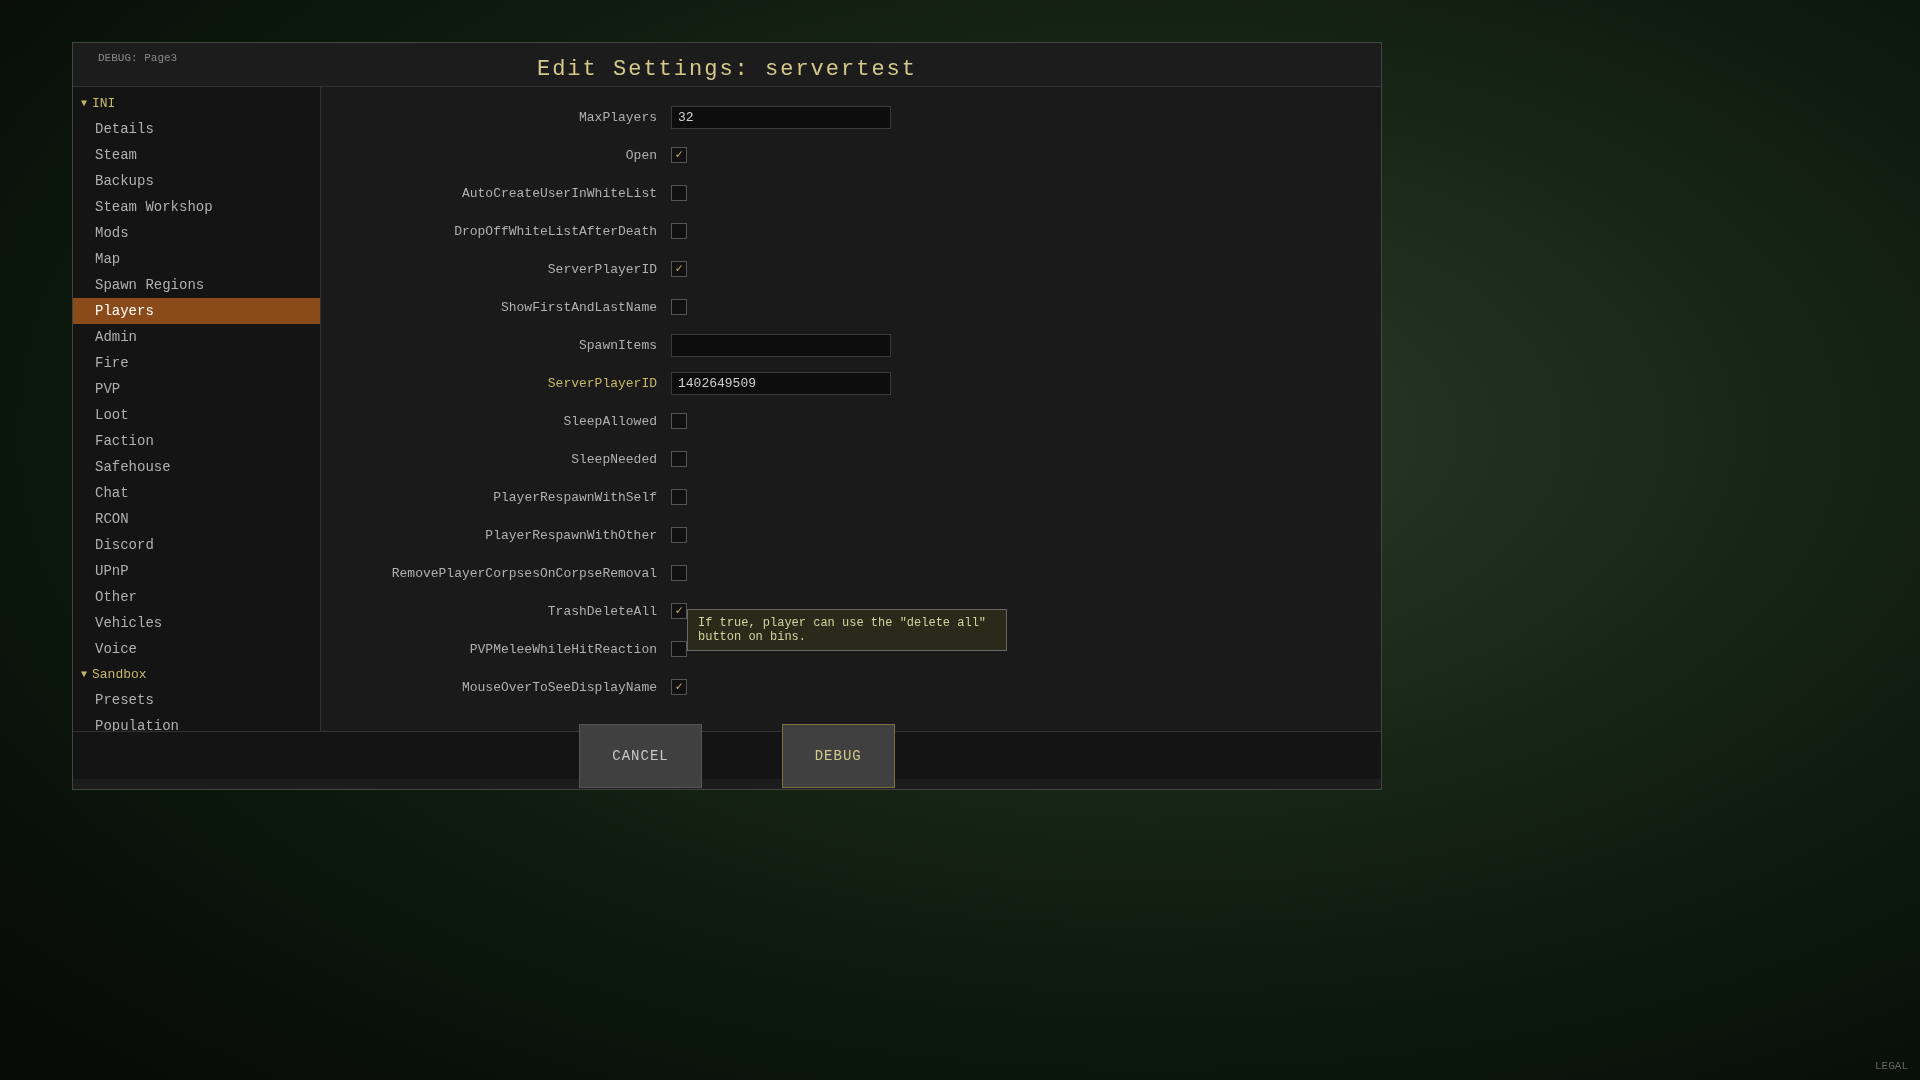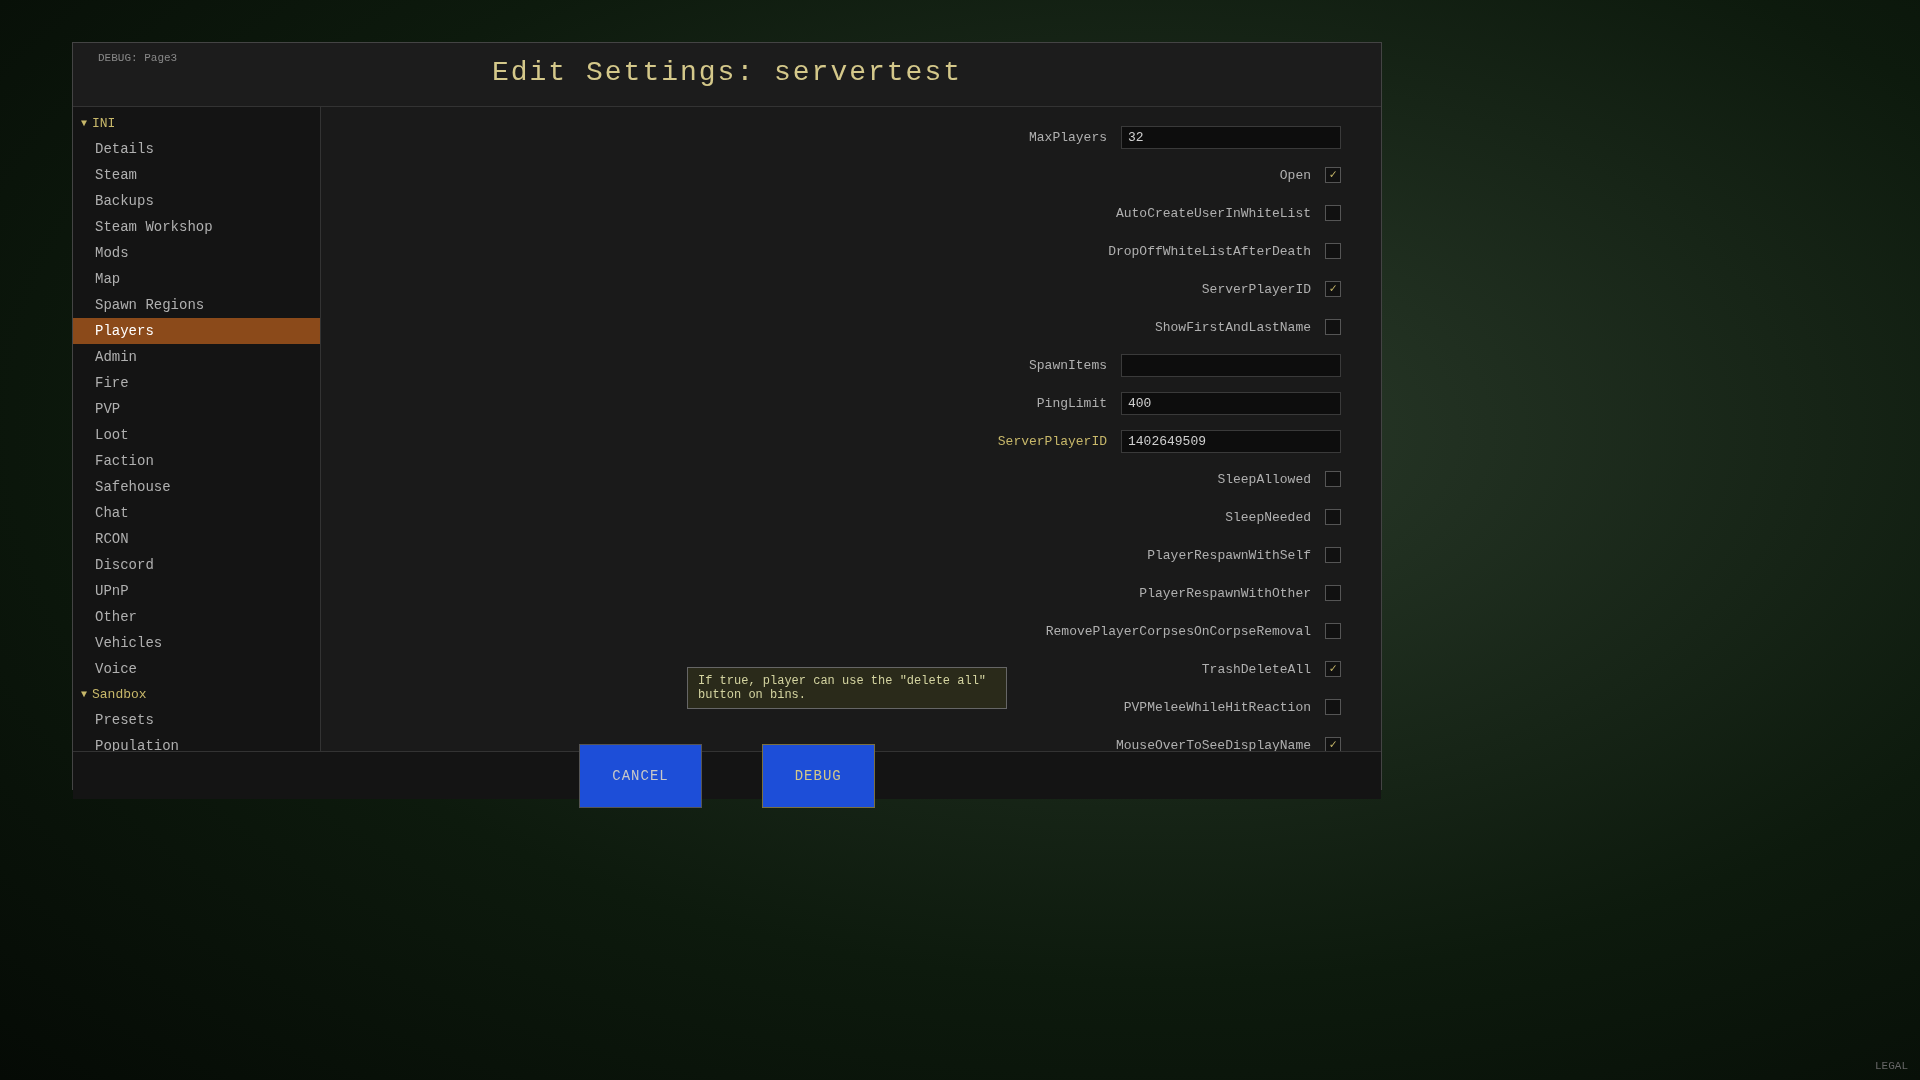--- a/index.html
+++ b/index.html
@@ -32,22 +32,22 @@
       top: 42px;
       left: 72px;
       width: 1310px;
       height: 748px;
       background: #1c1c1c;
       border: 1px solid #444;
       z-index: 5;
     }
     .window-title {
       text-align: center;
-      padding: 14px 0 18px 0;
-      font-size: 28px;
+      padding: 14px 0 4px 0;
+      font-size: 22px;
       color: #d4c88a;
       letter-spacing: 2px;
       border-bottom: 1px solid #333;
       font-family: 'Courier New', Courier, monospace;
     }
     .window-body {
       display: flex;
       height: calc(100% - 54px - 48px);
     }
     
@@ -97,21 +97,20 @@
     }
     .content-area::-webkit-scrollbar { width: 6px; }
     .content-area::-webkit-scrollbar-track { background: #111; }
     .content-area::-webkit-scrollbar-thumb { background: #444; }
     .settings-row {
       display: flex;
       align-items: center;
       margin-bottom: 10px;
       min-height: 28px;
       position: relative;
-      justify-content: flex-end;
     }
     .settings-label {
       width: 310px;
       text-align: right;
       padding-right: 14px;
       font-size: 13px;
       color: #b0b0b0;
       flex-shrink: 0;
     }
     .settings-label.highlight {
@@ -172,22 +171,23 @@
       gap: 60px;
       background: #141414;
     }
     .btn {
       padding: 23px 32px;
       font-family: 'Courier New', Courier, monospace;
       font-size: 14px;
       letter-spacing: 1px;
       cursor: pointer;
       border: 1px solid #555;
-      background: #1d4ed8;
+      background: #404040;
       color: #c8c8c8;
+      margin-left: 20px;
     }
     .btn.save { color: #d4c88a; border-color: #7a7040; }
     .legal {
       position: absolute;
       bottom: 8px;
       right: 12px;
       font-size: 11px;
       color: #666;
       z-index: 10;
     }
@@ -272,24 +272,20 @@
           <div class="settings-label">ShowFirstAndLastName</div>
           <div class="checkbox-wrap">
             <div class="custom-checkbox"></div>
           </div>
         </div>
         <div class="settings-row">
           <div class="settings-label">SpawnItems</div>
           <input class="settings-input" type="text" style="">
         </div>
         <div class="settings-row">
-          <div class="settings-label">PingLimit</div>
-          <input class="settings-input" type="text" value="400" style="">
-        </div>
-        <div class="settings-row">
           <div class="settings-label highlight">ServerPlayerID</div>
           <input class="settings-input" type="text" value="1402649509" style="">
         </div>
         <div class="settings-row">
           <div class="settings-label">SleepAllowed</div>
           <div class="checkbox-wrap">
             <div class="custom-checkbox"></div>
           </div>
         </div>
         <div class="settings-row">

